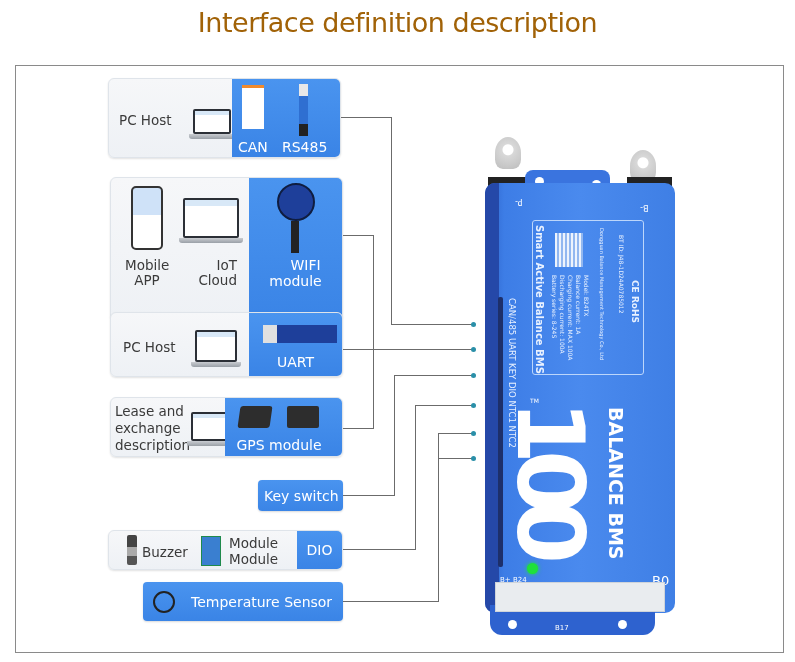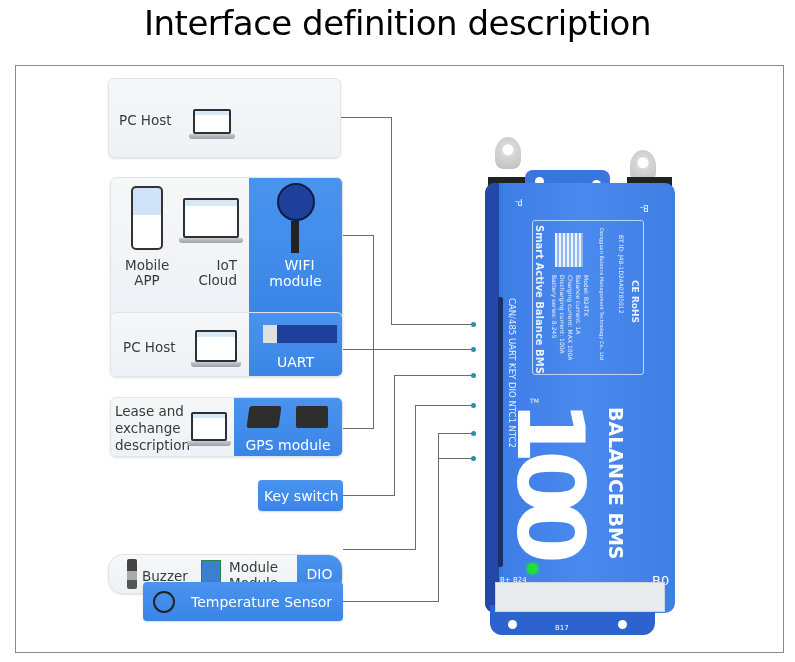--- a/index.html
+++ b/index.html
@@ -1,21 +1,21 @@
 <!DOCTYPE html>
 <html><head>
 <meta charset="utf-8">
 <style>
   * { box-sizing: border-box; margin: 0; padding: 0; }
   html, body { width: 795px; height: 662px; background: #ffffff; overflow: hidden; }
   body { position: relative; font-family: "DejaVu Sans", "Liberation Sans", sans-serif; color: #333; }
 
   .title {
     position: absolute; left: 0; top: 0; width: 795px; height: 52px;
-    text-align: center; font-size: 34px; line-height: 46px; color: #000000;
+    text-align: center; font-size: 27px; line-height: 46px; color: #a16207;
     font-family: "DejaVu Sans", sans-serif; letter-spacing: -0.5px;
   }
   .frame {
     position: absolute; left: 15px; top: 65px; width: 769px; height: 588px;
     border: 1.5px solid #8a8a8a; background: #fff;
   }
 
   
   .card {
     position: absolute; border-radius: 6px; overflow: hidden;
@@ -89,38 +89,44 @@
 <div class="frame"></div>
 
 <div class="card" style="left:108px; top:78px; width:233px; height:80px;">
   <div class="light" style="width:125px;">
     <span class="lbl" style="left:10px; top:34px;">PC Host</span>
     <div class="laptop" style="left:80px; top:30px; width:46px; height:30px;">
         <div class="scr"></div>
         <div class="base"></div>
       </div>
   </div>
+  <div class="blue" style="width:108px;">
+    <div style="position:absolute; left:10px; top:6px; width:22px; height:44px; background:#fff; border-top:3px solid #f08a2c;"></div>
+    <div style="position:absolute; left:67px; top:5px; width:9px; height:52px; background:linear-gradient(#e8e8e8 0 12px, #2f6fd1 12px 40px, #222 40px);"></div>
+    <span class="wlbl" style="left:6px; top:61px;">CAN</span>
+    <span class="wlbl" style="left:50px; top:61px;">RS485</span>
+  </div>
 </div>
 
 <div class="card" style="left:110px; top:177px; width:233px; height:144px;">
   <div class="light" style="width:140px;">
     <div style="position:absolute; left:20px; top:8px; width:32px; height:64px; background:#fff; border:2px solid #333; border-radius:5px; background-image:linear-gradient(#cfe2f8 0 45%, #fff 45%);"></div>
     <div class="laptop" style="left:68px; top:20px; width:64px; height:45px;">
         <div class="scr" style=""></div>
         <div class="base"></div>
       </div>
     <span class="lbl" style="left:14px; top:80px; text-align:center; white-space:pre-line; width:44px;">Mobile
 APP</span>
     <span class="lbl" style="left:82px; top:80px; text-align:right; white-space:pre-line; width:44px;">IoT
 Cloud</span>
   </div>
   <div class="blue" style="width:93px;">
     <div style="position:absolute; left:28px; top:5px; width:38px; height:38px; border-radius:50%; background:#1e3f9a; border:2px solid #0f1d40;"></div>
     <div style="position:absolute; left:42px; top:43px; width:8px; height:32px; background:#222;"></div>
-    <span class="wlbl" style="left:4px; width:93px; top:80px;">WIFI</span>
+    <span class="wlbl" style="left:10px; width:93px; top:80px;">WIFI</span>
     <span class="wlbl" style="left:0; width:93px; top:96px;">module</span>
   </div>
 </div>
 
 <div class="card" style="left:110px; top:312px; width:233px; height:65px;">
   <div class="light" style="width:140px;">
     <span class="lbl" style="left:12px; top:27px;">PC Host</span>
     <div class="laptop" style="left:80px; top:17px; width:50px; height:37px;">
         <div class="scr"></div>
         <div class="base"></div>
@@ -135,32 +141,32 @@
 <div class="card" style="left:110px; top:397px; width:233px; height:60px;">
   <div class="light" style="width:125px;">
     <span class="lbl" style="left:4px; top:6px;">Lease and</span>
     <span class="lbl" style="left:4px; top:23px;">exchange</span>
     <span class="lbl" style="left:4px; top:40px;">description</span>
     <div class="laptop" style="left:76px; top:14px; width:44px; height:34px;">
         <div class="scr"></div>
         <div class="base"></div>
       </div>
   </div>
-  <div class="blue" style="width:108px;">
+  <div class="blue" style="width:117px;">
     <div style="position:absolute; left:14px; top:8px; width:32px; height:22px; background:#2d2d2d; border-radius:3px; transform:skewX(-8deg);"></div>
     <div style="position:absolute; left:62px; top:8px; width:32px; height:22px; background:#2d2d2d; border-radius:2px;"></div>
     <span class="wlbl" style="left:0; width:108px; top:40px;">GPS module</span>
   </div>
 </div>
 
 <div class="pill" style="left:258px; top:480px; width:85px; height:31px;">
   <span style="position:absolute; left:6px; top:8px;">Key switch</span>
 </div>
 
-<div class="card" style="left:108px; top:554px; width:235px; height:40px;border-radius:15px;">
+<div class="card" style="left:108px; top:530px; width:235px; height:40px;">
   <div class="light" style="width:190px;">
     <div style="position:absolute; left:18px; top:4px; width:10px; height:30px; background:linear-gradient(#444 0 40%, #aaa 40% 70%, #555 70%); border-radius:2px;"></div>
     <span class="lbl" style="left:33px; top:14px;">Buzzer</span>
     <div style="position:absolute; left:92px; top:5px; width:20px; height:30px; background:#3a7fd0; border:1px solid #1f8a4c;"></div>
     <span class="lbl" style="left:120px; top:5px;">Module</span>
     <span class="lbl" style="left:120px; top:21px;">Module</span>
   </div>
   <div class="blue" style="width:45px;">
     <span class="wlbl" style="left:0; width:45px; top:12px;">DIO</span>
   </div>

